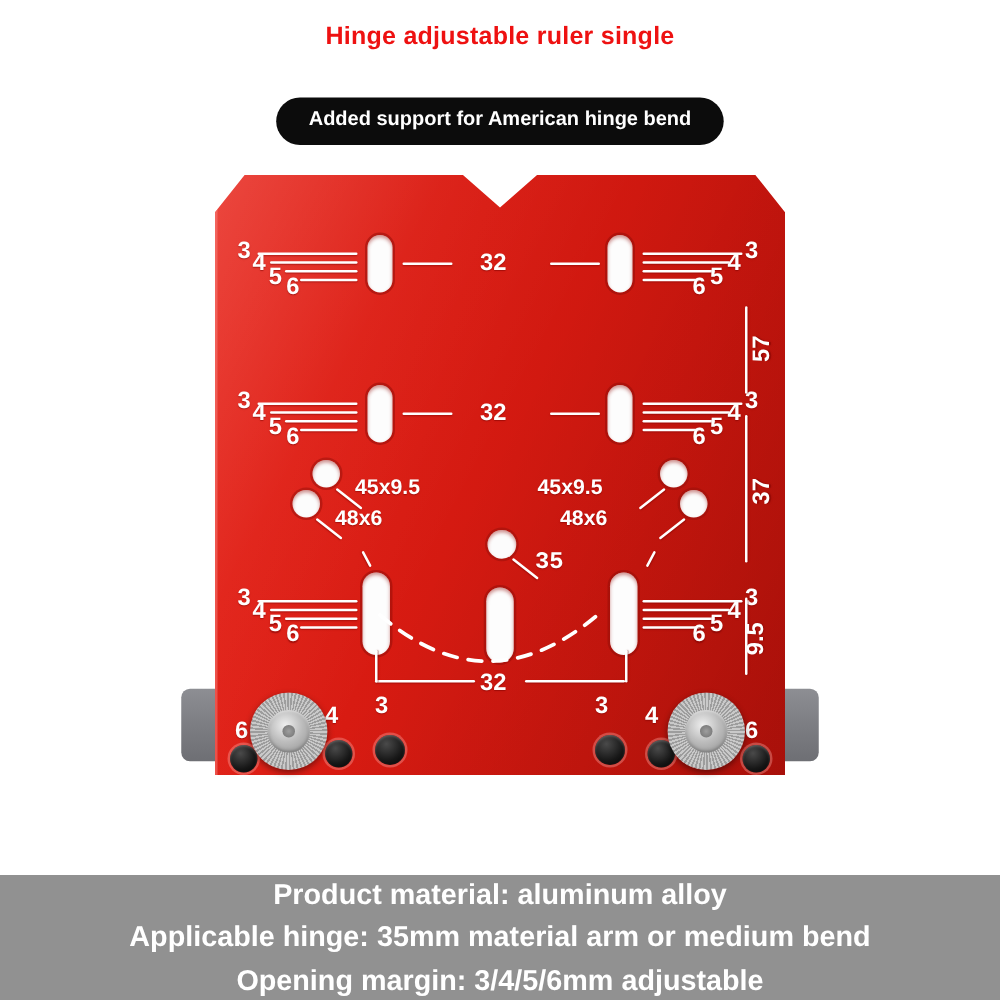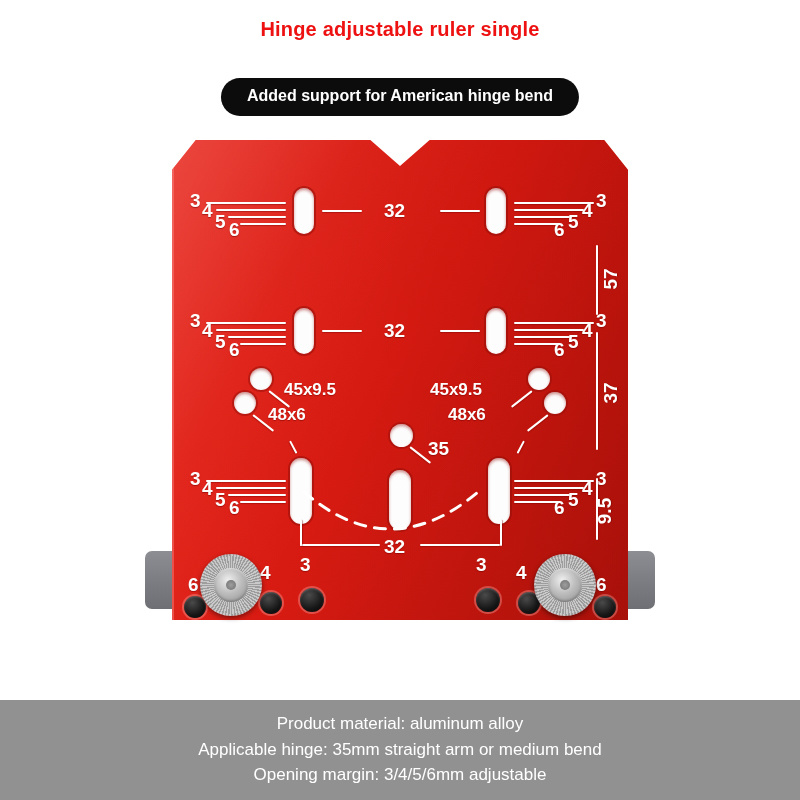--- a/index.html
+++ b/index.html
@@ -20,21 +20,21 @@
     padding:9px 26px 11px 26px;font-size:16px;font-weight:bold;white-space:nowrap;
   }
 
   
   #footer-band{
     position:absolute;left:0;top:700px;width:800px;height:100px;
     background:#919191;color:#ffffff;text-align:center;
     display:flex;flex-direction:column;justify-content:center;align-items:center;
     gap:3px;
   }
-  #footer-band div{font-size:17px;font-weight:normal;line-height:1.35;}
+  #footer-band div{font-size:23px;font-weight:bold;line-height:1.35;}
 
   
   #product{position:absolute;left:0;top:120px;width:800px;height:560px;}
 
   
   .fence-bar{
     position:absolute;background:linear-gradient(180deg,#8d8e93 0%,#7b7c81 55%,#6e6f74 100%);
     border-radius:7px;
   }
   #fence-left{left:145px;top:431px;width:70px;height:58px;}
@@ -184,21 +184,21 @@
 
     <div class="rhole" style="left:356px;top:228px;width:22px;height:22px;"></div>
     <div class="leader" style="left:334px;top:250px;width:26px;transform:rotate(-38deg);transform-origin:right center;"></div>
     <div class="lbl-sm mark" style="left:258px;top:240px;">45x9.5</div>
     <div class="rhole" style="left:372px;top:252px;width:22px;height:22px;"></div>
     <div class="leader" style="left:350px;top:274px;width:26px;transform:rotate(-38deg);transform-origin:right center;"></div>
     <div class="lbl-sm mark" style="left:276px;top:265px;">48x6</div>
 
     <div class="rhole" style="left:218px;top:284px;width:23px;height:23px;"></div>
     <div class="leader" style="left:238px;top:306px;width:26px;transform:rotate(38deg);transform-origin:left center;"></div>
-    <div class="lbl mark" style="left:256px;top:298px;">35</div>
+    <div class="lbl mark" style="left:256px;top:298px;font-family:Liberation Mono, monospace;">35</div>
 
     <div class="tick" style="left:34px;top:340px;width:80px;"></div>
     <div class="tick" style="left:44px;top:347px;width:70px;"></div>
     <div class="tick" style="left:56px;top:354px;width:58px;"></div>
     <div class="tick" style="left:68px;top:361px;width:46px;"></div>
     <div class="lbl mark" style="left:18px;top:328px;">3</div>
     <div class="lbl mark" style="left:30px;top:338px;">4</div>
     <div class="lbl mark" style="left:43px;top:349px;">5</div>
     <div class="lbl mark" style="left:57px;top:357px;">6</div>
 
@@ -258,15 +258,15 @@
   <div class="screw" style="left:200px;top:434px;width:62px;height:62px;">
     <div class="screw-core"></div>
   </div>
   <div class="screw" style="left:534px;top:434px;width:62px;height:62px;">
     <div class="screw-core"></div>
   </div>
 </div>
 
 <div id="footer-band">
   <div>Product material: aluminum alloy</div>
-  <div>Applicable hinge: 35mm straight arm or medium bend</div>
+  <div>Applicable hinge: 35mm material arm or medium bend</div>
   <div>Opening margin: 3/4/5/6mm adjustable</div>
 </div>
 
 </body></html>

